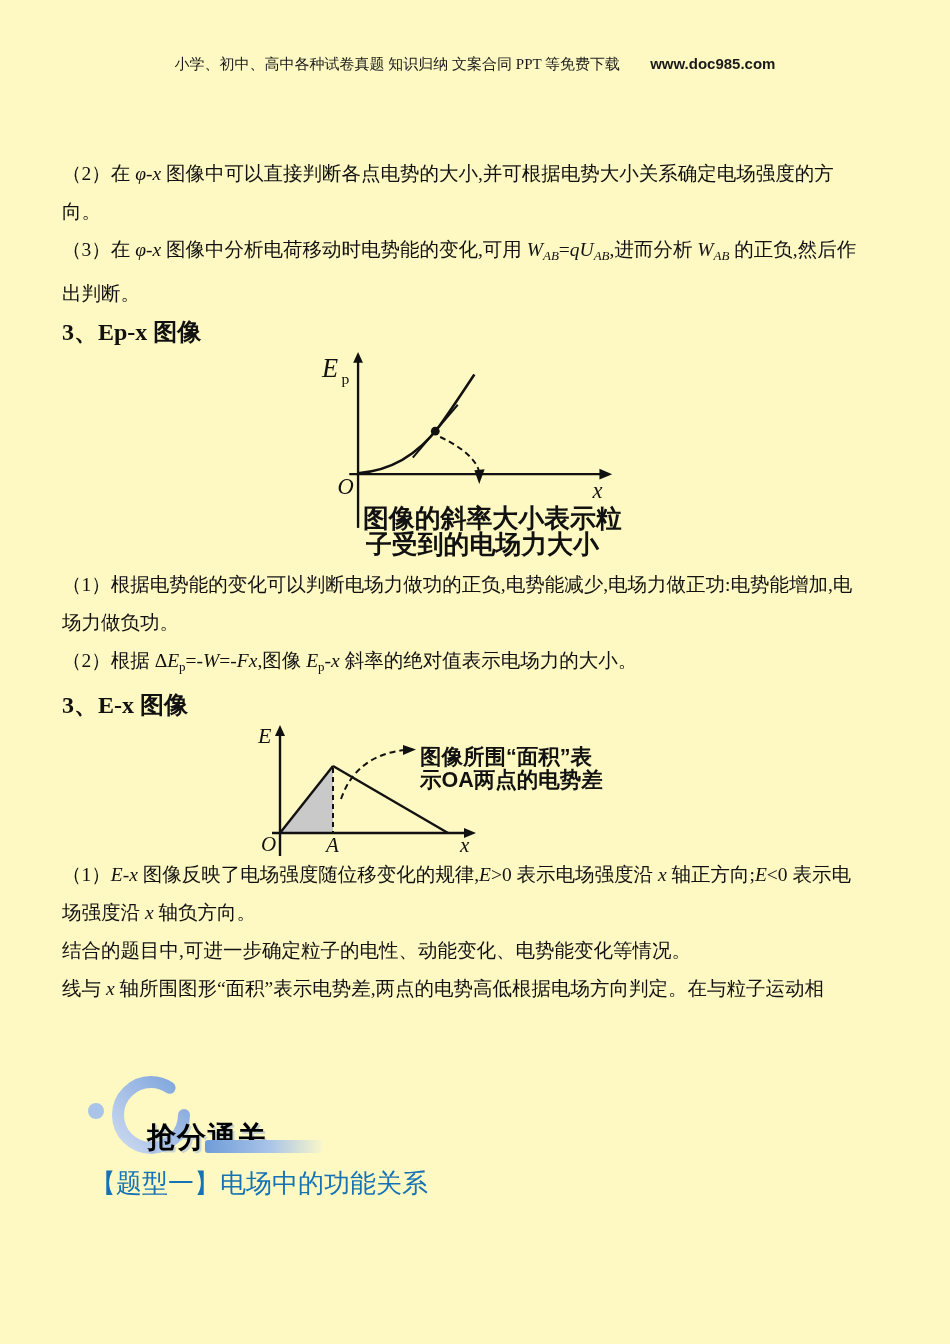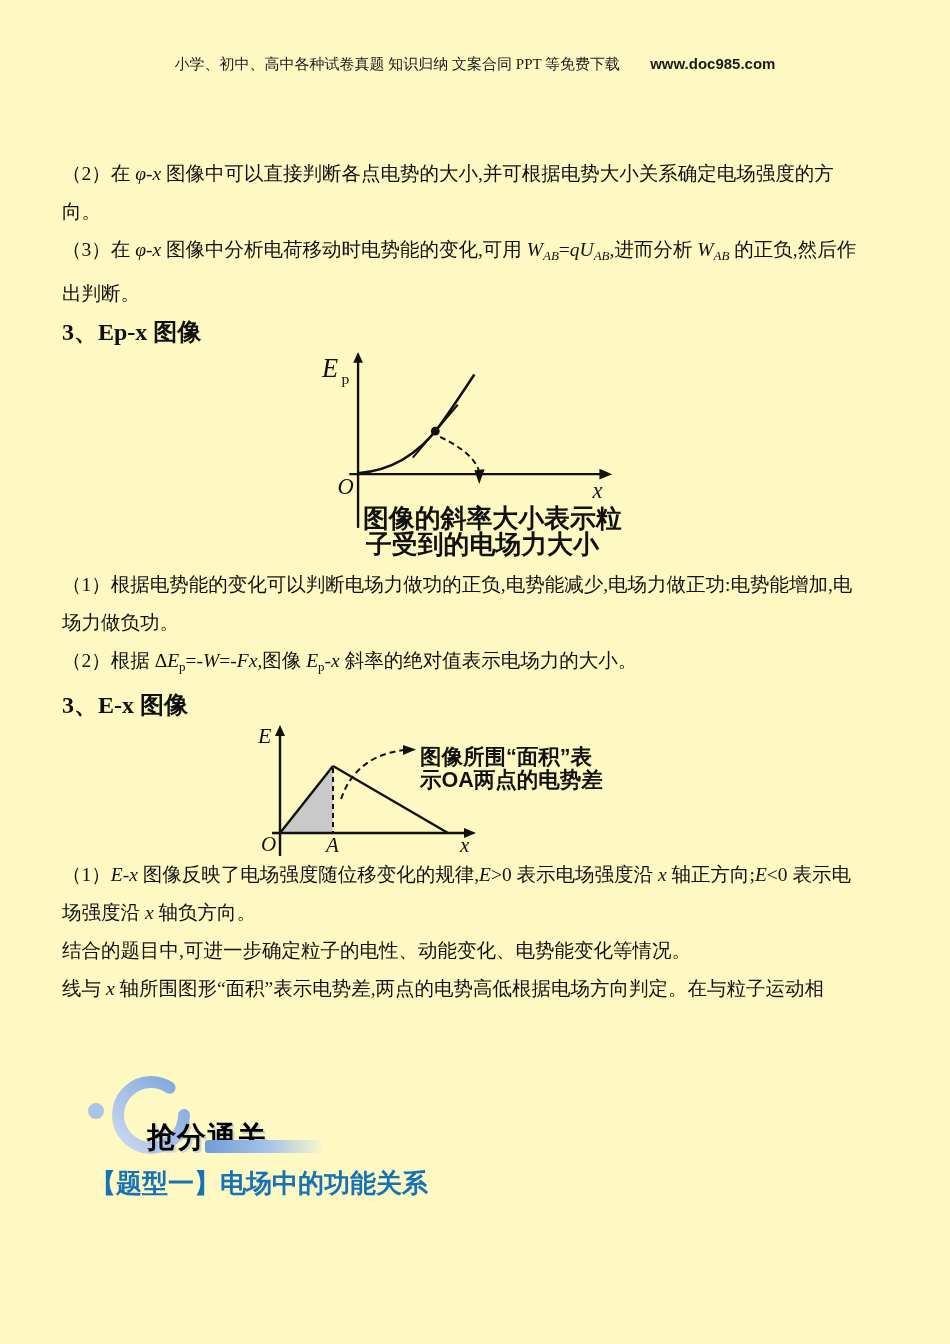--- a/index.html
+++ b/index.html
@@ -32,21 +32,21 @@
   .brand .dot{position:absolute;left:3px;top:30px;width:16px;height:16px;border-radius:50%;
               background:#a9c4e8;}
   .brand .ringsvg{position:absolute;left:24px;top:0;}
   .brand .title{position:absolute;left:62px;top:14px;font-family:"Liberation Sans","DejaVu Sans",sans-serif;
                 font-weight:bold;font-size:29px;line-height:36px;color:#000;letter-spacing:1px;
                 text-shadow:2px 2px 0 rgba(150,180,225,.5);margin-top:32px;}
   .brand .bar{position:absolute;left:120px;top:67px;width:118px;height:13px;border-radius:3px;
               background:linear-gradient(90deg,#6f9cd8 0%,#a9c4e8 55%,rgba(222,232,246,0.12) 100%);}
   
   .topic{position:absolute;left:90px;top:1166px;font-family:"Liberation Sans","DejaVu Sans",sans-serif;
-         font-weight:bold;font-size:26px;line-height:34px;color:#1472b5;}
+         font-weight:normal;font-size:26px;line-height:34px;color:#1472b5;}
 </style>
 </head>
 <body>
 
 <div class="page">
 
   <div class="doc-header">
     <span>小学、初中、高中各种试卷真题 知识归纳 文案合同 PPT 等免费下载</span><span class="site">www.doc985.com</span>
   </div>
 

